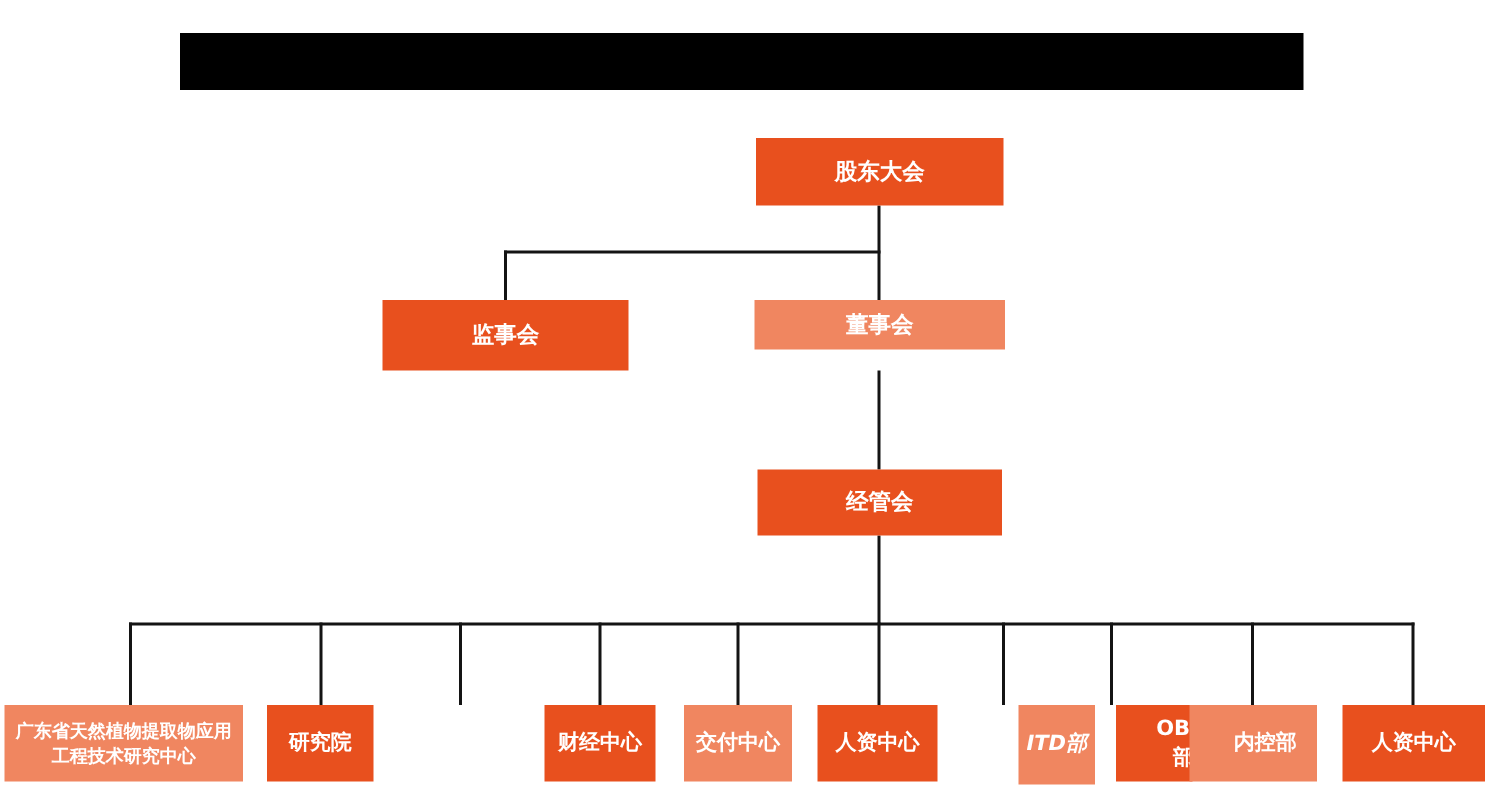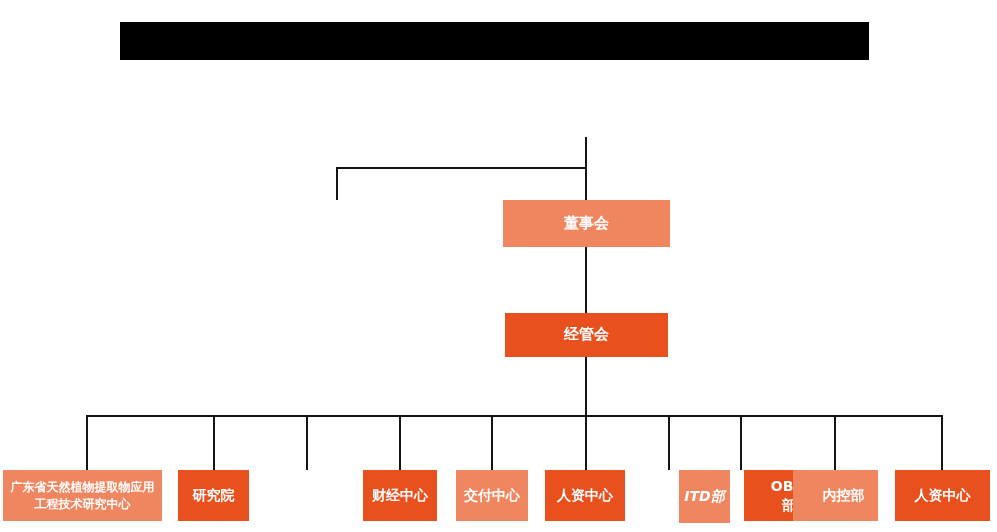--- a/index.html
+++ b/index.html
@@ -61,22 +61,24 @@
   <div class="line" style="left:213px;top:415px;width:2px;height:55px;"></div>
   <div class="line" style="left:306px;top:415px;width:2px;height:55px;"></div>
   <div class="line" style="left:399px;top:415px;width:2px;height:55px;"></div>
   <div class="line" style="left:491px;top:415px;width:2px;height:55px;"></div>
   <div class="line" style="left:585px;top:415px;width:2px;height:55px;"></div>
   <div class="line" style="left:668px;top:415px;width:2px;height:55px;"></div>
   <div class="line" style="left:740px;top:415px;width:2px;height:55px;"></div>
   <div class="line" style="left:834px;top:415px;width:2px;height:55px;"></div>
   <div class="line" style="left:941px;top:415px;width:2px;height:55px;"></div>
 
+  <div class="node primary" style="left:504px;top:92px;width:165px;height:45px;">股东大会</div>
 
-  <div class="node secondary" style="left:503px;top:200px;width:167px;height:47px;">董事会</div>
+  <div class="node primary" style="left:255px;top:200px;width:164px;height:47px;">监事会</div>
+  <div class="node secondary" style="left:503px;top:200px;width:167px;height:33px;">董事会</div>
 
   <div class="node primary" style="left:505px;top:313px;width:163px;height:44px;">经管会</div>
 
   <div class="node secondary dept dept-long" style="left:3px;top:470px;width:159px;height:51px;">广东省天然植物提取物应用工程技术研究中心</div>
   <div class="node primary dept" style="left:178px;top:470px;width:71px;height:51px;">研究院</div>
   <div class="node primary dept" style="left:363px;top:470px;width:74px;height:51px;">财经中心</div>
   <div class="node secondary dept" style="left:456px;top:470px;width:72px;height:51px;text-align:right;">交付中心</div>
   <div class="node primary dept" style="left:545px;top:470px;width:80px;height:51px;">人资中心</div>
   <div class="node secondary dept" style="left:679px;top:470px;width:51px;height:53px;font-style:italic;">ITD部</div>
   <div class="node primary dept" style="left:744px;top:470px;width:51px;height:51px;padding-left:39px;">OBM部</div>

